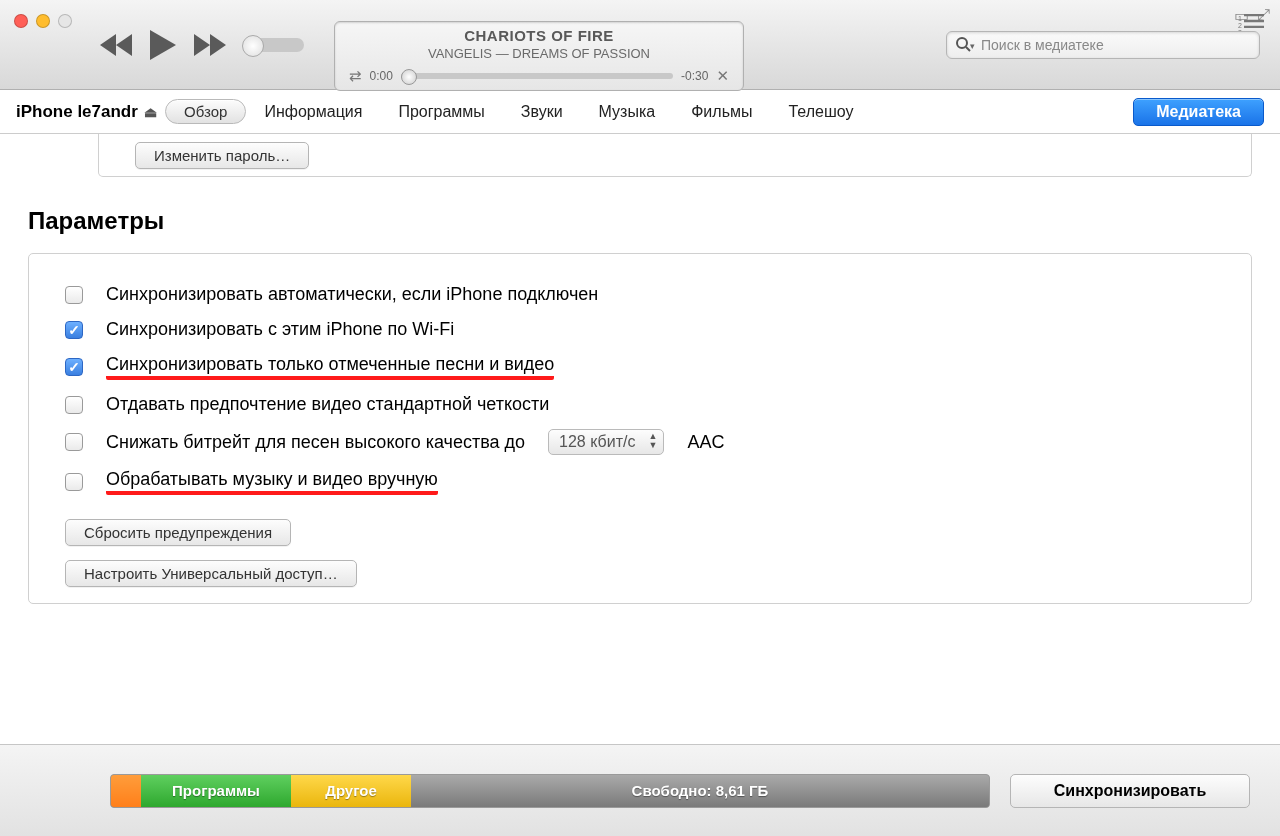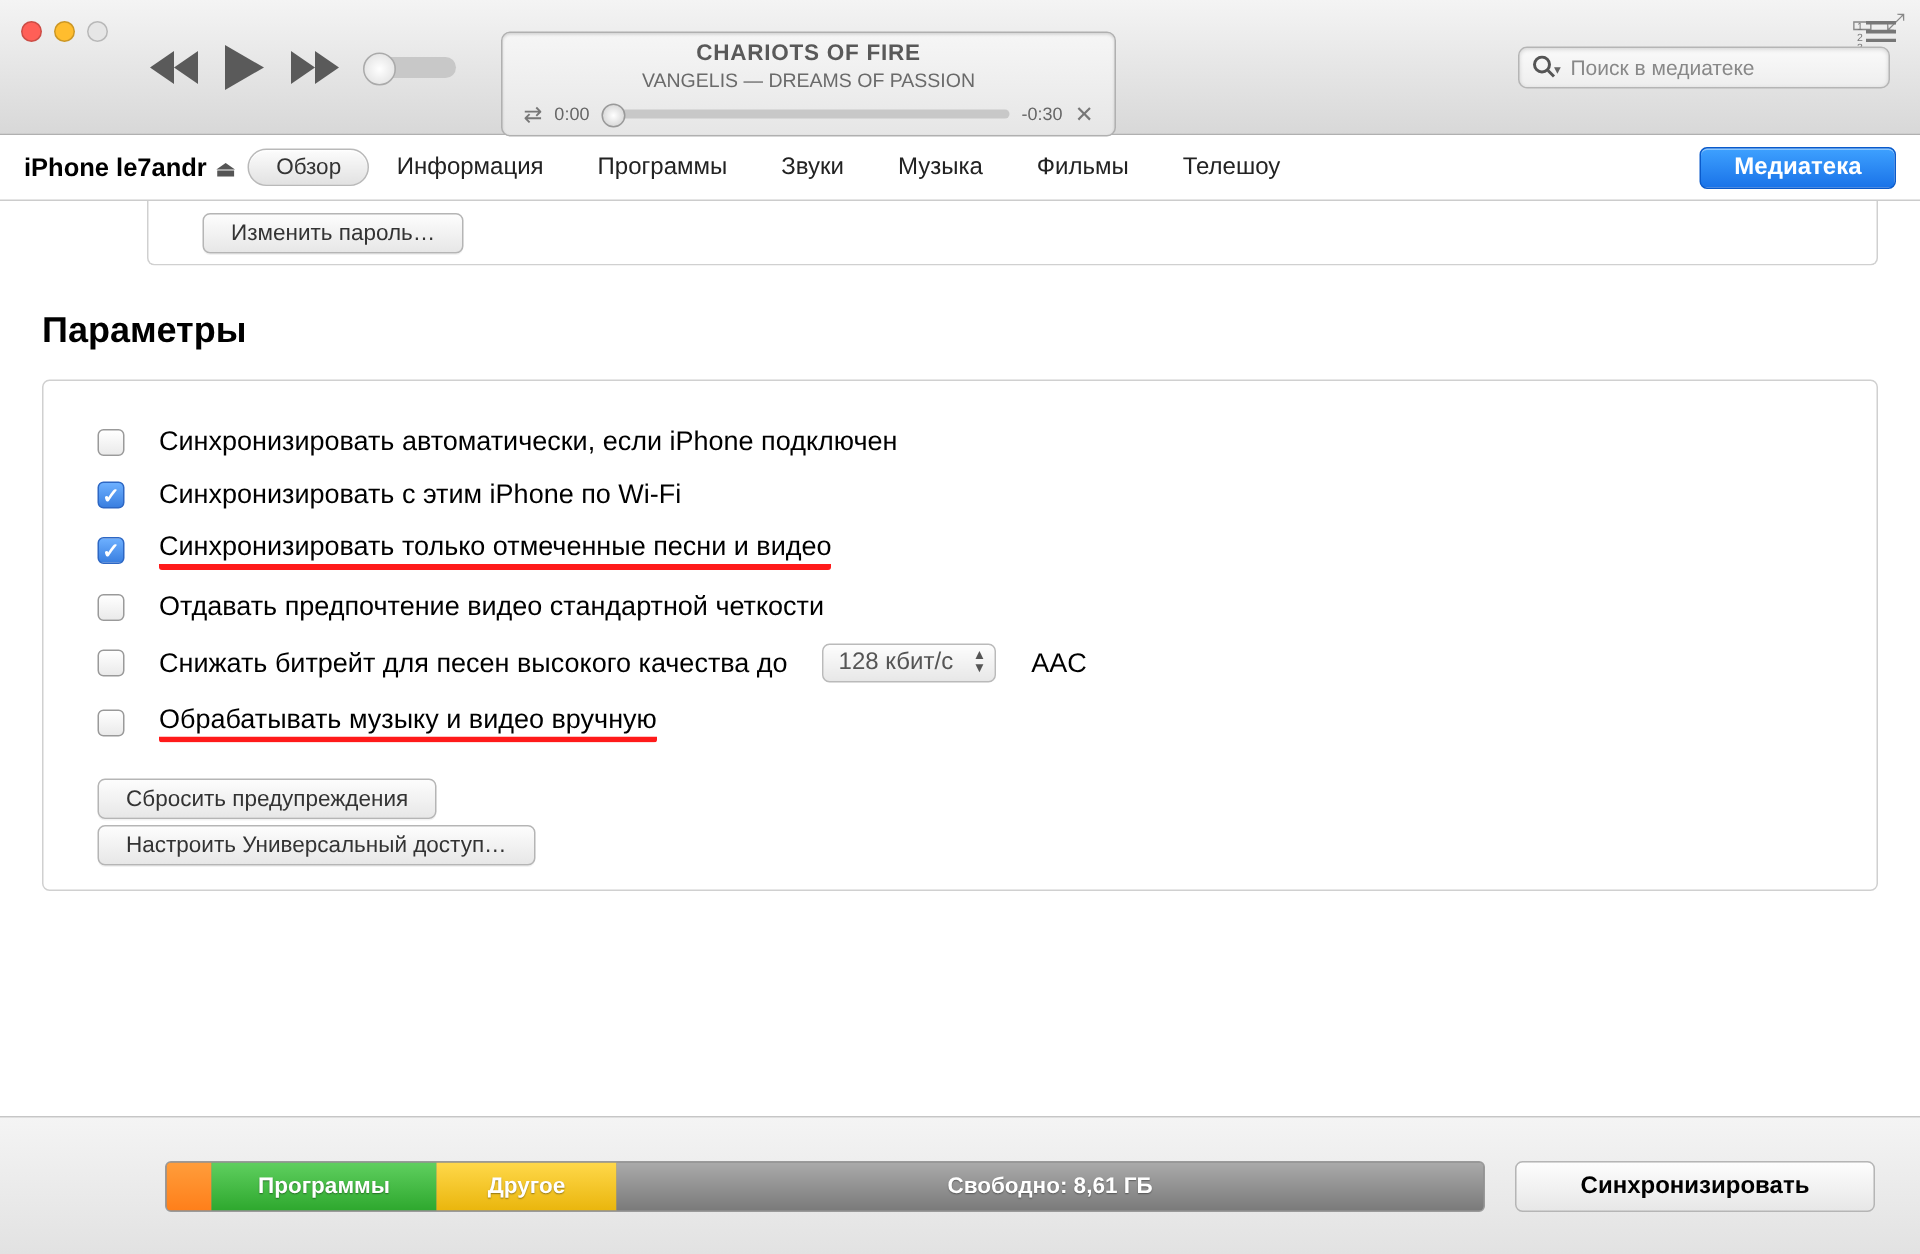--- a/index.html
+++ b/index.html
@@ -38,21 +38,21 @@
 .lcd-sub { font-size: 13px; color: #6a6a6a; margin-top: 2px; }
 .lcd-bar { display: flex; align-items: center; gap: 8px; width: 100%; padding: 0 14px; margin-top: 6px; }
 .lcd-track { flex: 1; height: 6px; background: #c8c8c8; border-radius: 3px; position: relative; }
 .lcd-track::after { content:""; position: absolute; left: 0; top: -4px; width: 14px; height: 14px; background: radial-gradient(#fff,#ccc); border:1px solid #999; border-radius:50%; }
 .lcd-time { font-size: 12px; color: #666; }
 .lcd-ico { color:#777; font-size:15px; }
 .list-ico { position: absolute; right: 16px; top: 14px; color:#777; }
 .list-ico .num { font-size:7px; position:absolute; left:-6px; top:1px; line-height:7px; }
 .search-wrap { margin-left: auto; position: relative; }
 .search {
-  width: 248px; height: 28px; border-radius: 6px; border: 1px solid #b5b5b5;
+  width: 314px; height: 28px; border-radius: 6px; border: 1px solid #b5b5b5;
   background: linear-gradient(#fafafa,#eee); padding: 0 28px 0 34px;
   font-size: 14px; color: #333; box-shadow: inset 0 1px 3px rgba(0,0,0,.15);
 }
 .search::placeholder { color: #888; }
 .search-wrap svg { position: absolute; left: 10px; top: 6px; color: #666; }
 .search-wrap .caret { position:absolute; left: 24px; top: 10px; font-size: 9px; color:#666; }
 .win-ctrl { position:absolute; top:6px; right:10px; display:flex; gap:8px; color:#888; }
 
 .tabbar {
   height: 44px; background: #fff; border-bottom: 1px solid #ccc;
@@ -95,21 +95,21 @@
   background: linear-gradient(#6db0ff,#3a7fe0); border-color:#2d67c4;
 }
 .chk.checked::after { content:"✓"; color:#fff; font-size:14px; font-weight:700; }
 .underline { border-bottom: 4px solid #ff1a1a; border-radius: 2px; padding-bottom: 1px; }
 .select {
   background: linear-gradient(#fdfdfd,#e7e7e7); border:1px solid #bababa;
   border-radius: 5px; padding: 3px 28px 3px 10px; font-size: 16px; color:#555;
   position: relative; display:inline-flex; align-items:center;
 }
 .select .arrows { position:absolute; right:6px; top:2px; font-size:9px; line-height:9px; color:#555; display:flex; flex-direction:column; }
-.btn-row { margin-top: 24px; display:flex; flex-direction:column; gap:4px; align-items:flex-start; }
+.btn-row { margin-top: 24px; display:flex; flex-direction:column; gap:14px; align-items:flex-start; }
 
 .bottom {
   position: absolute; bottom: 0; left: 0; right: 0; height: 92px;
   background: linear-gradient(#f4f4f4,#e2e2e2);
   border-top: 1px solid #c6c6c6;
   display:flex; align-items:center; padding: 0 30px; gap: 20px;
 }
 .capacity {
   flex: 1; height: 34px; border: 1px solid #9a9a9a; border-radius: 4px;
   background: #888; display:flex; overflow:hidden; position:relative;

